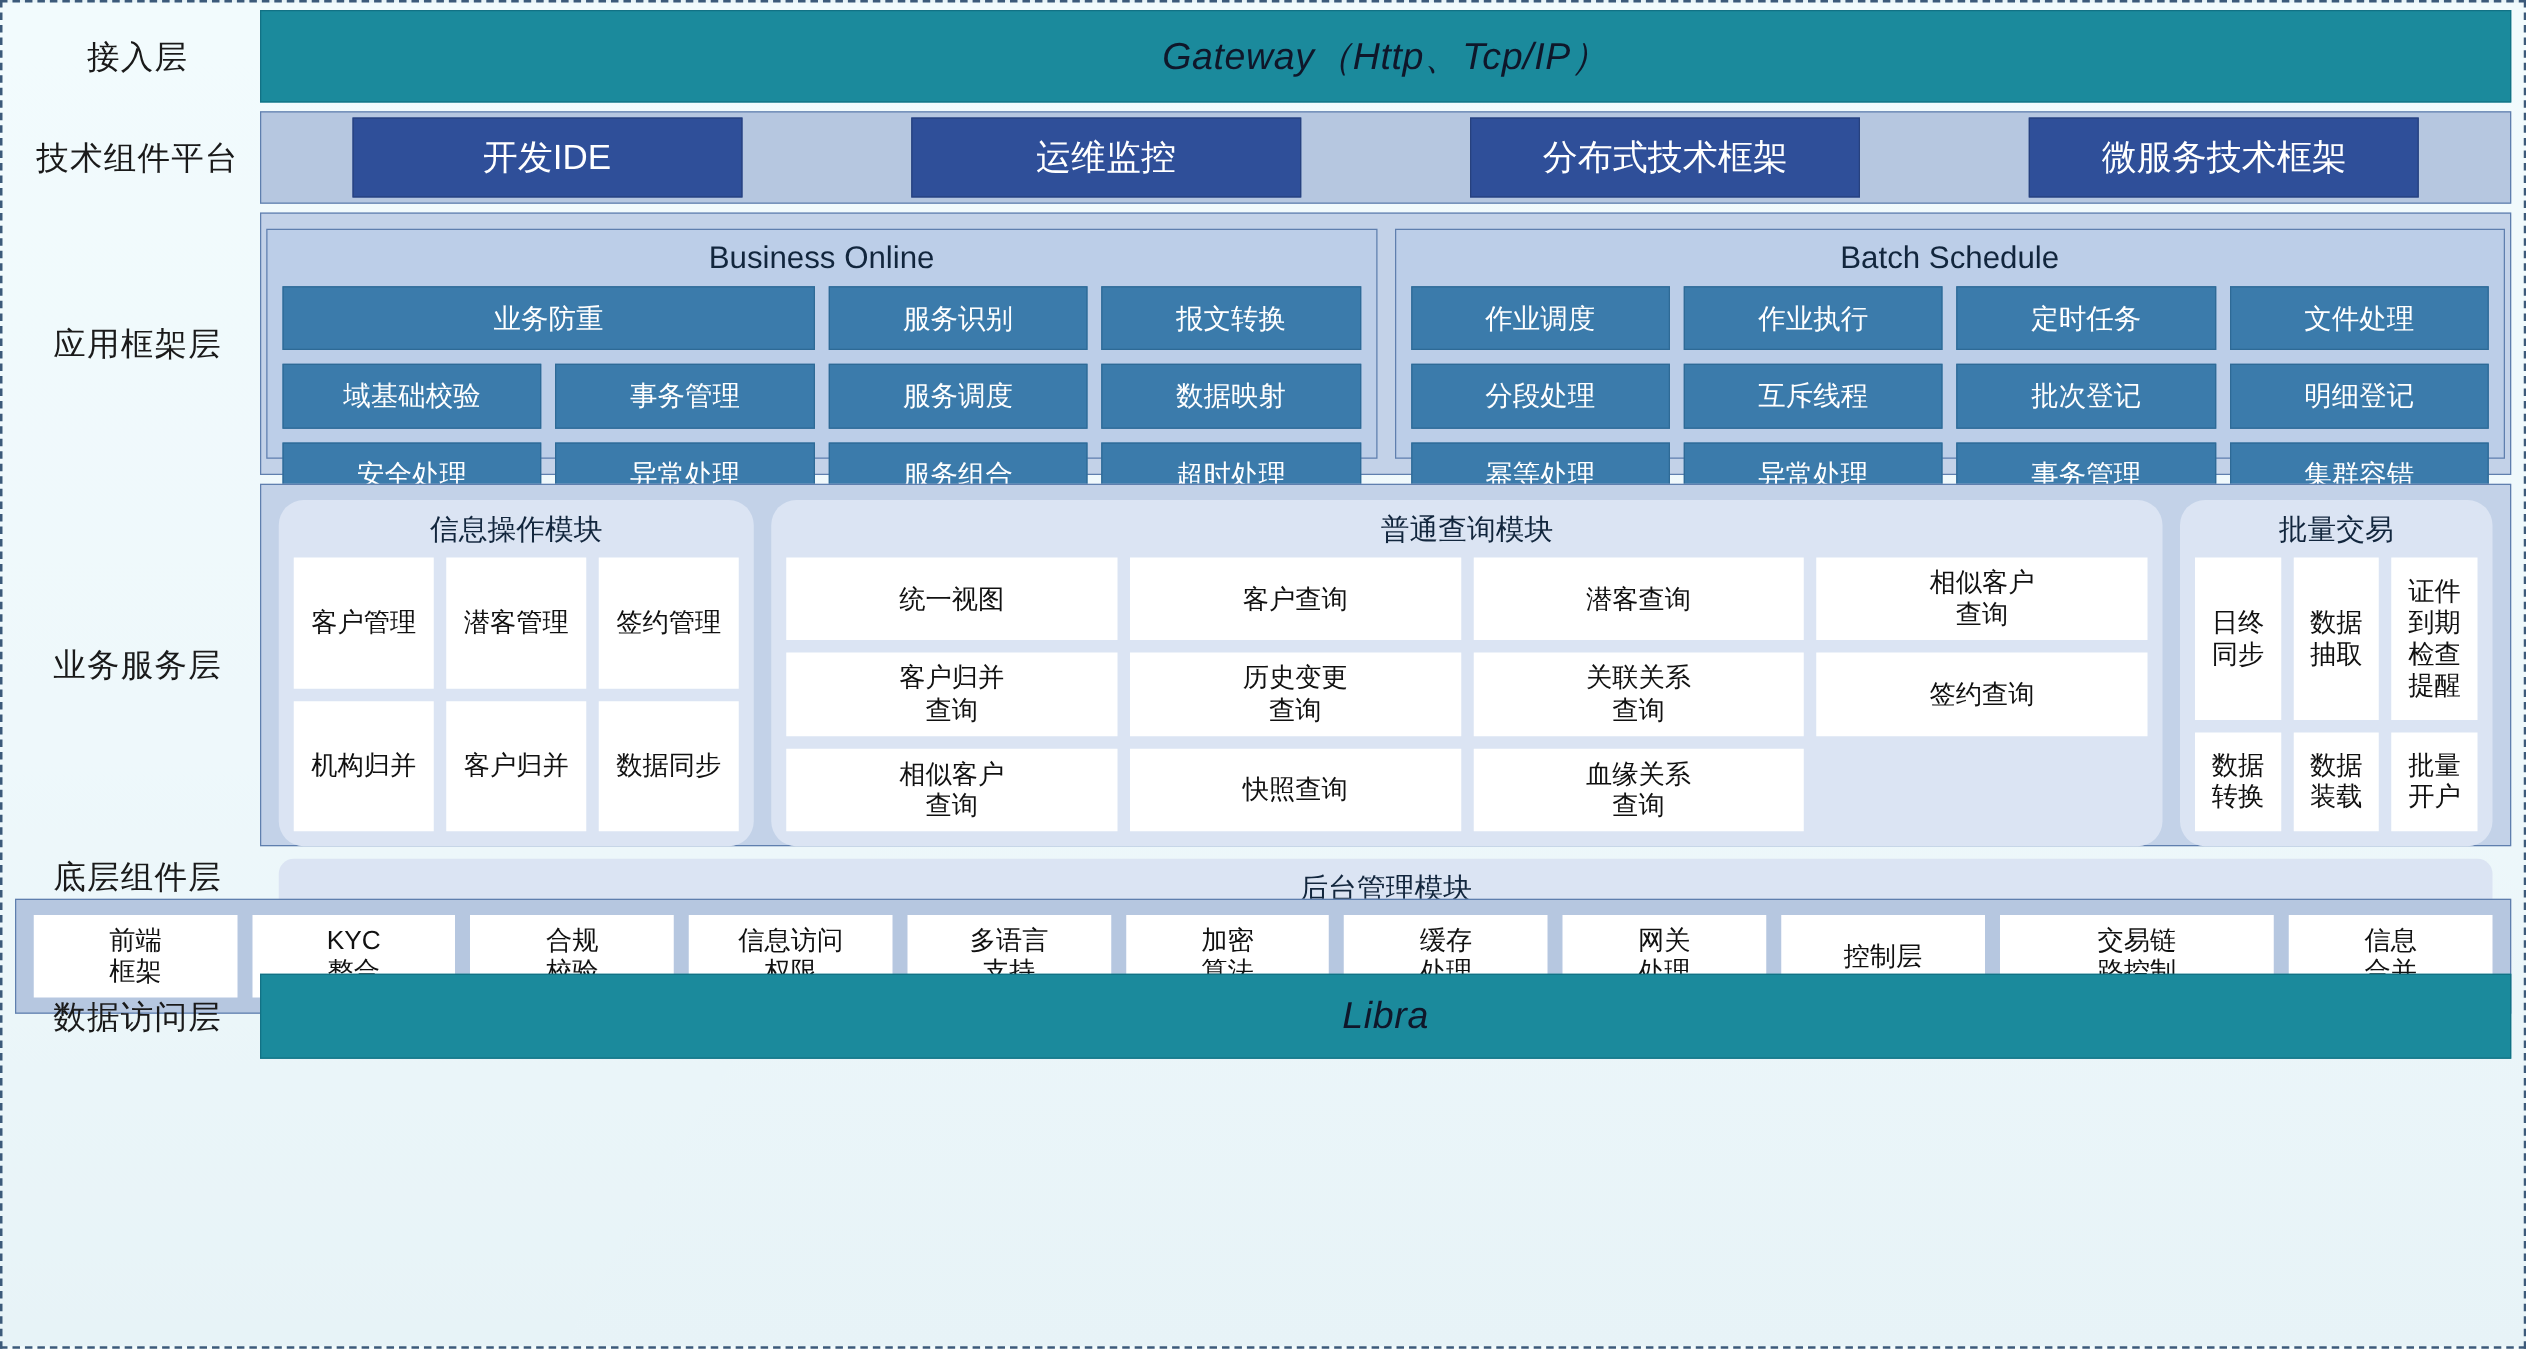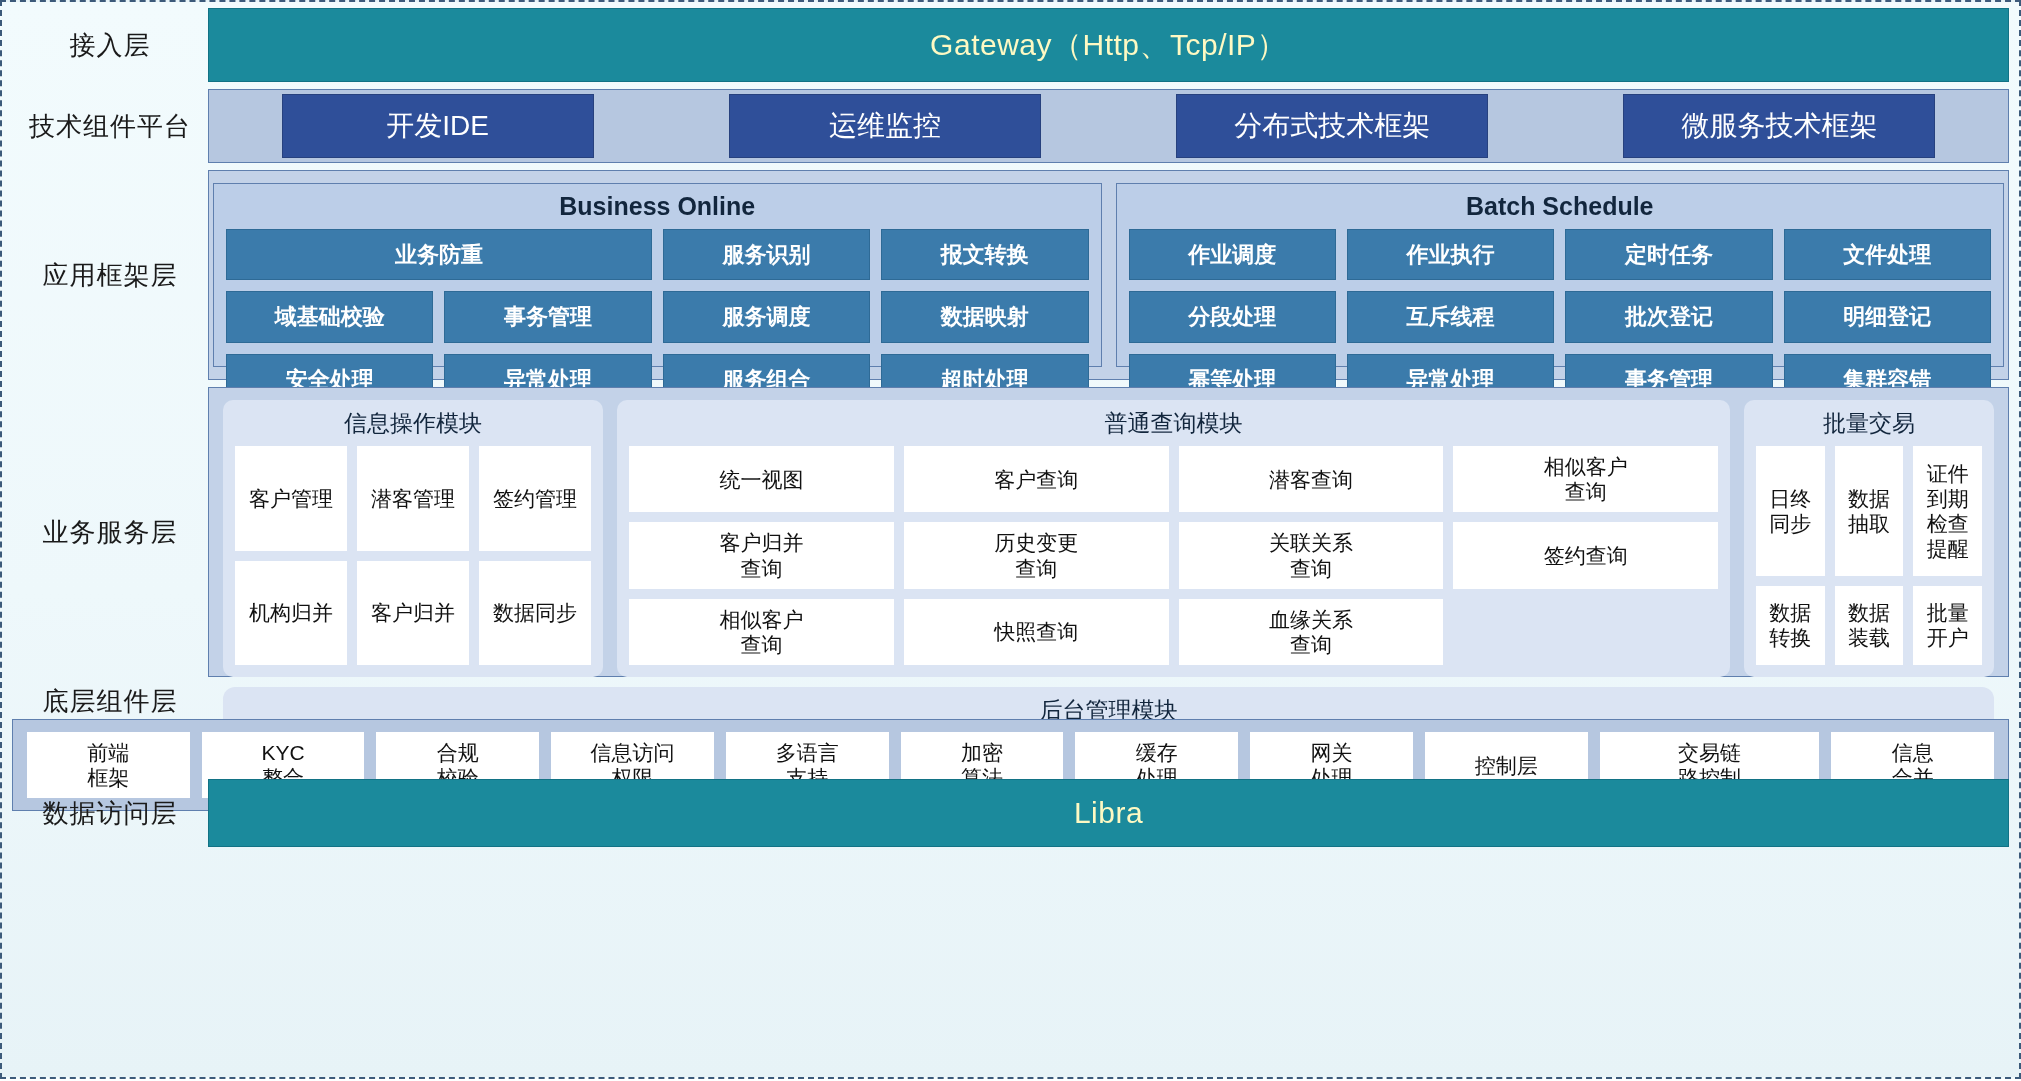--- a/index.html
+++ b/index.html
@@ -25,39 +25,39 @@
     display:flex;align-items:center;justify-content:center;
     font-size:26px;color:#1a1a1a;letter-spacing:1px;
     background:transparent;
   }
   .row-body{flex:1;display:flex;}
 
   
   .teal-bar{
     flex:1;background:#1b8a9c;border:1px solid #127285;
     display:flex;align-items:center;justify-content:center;
-    color:#fef9c3;font-size:30px;letter-spacing:.5px;
+    color:#0f172a;font-size:30px;letter-spacing:.5px;font-style:italic;
   }
 
   
   .tech-strip{
     flex:1;background:#b6c7e0;border:1px solid #5f7fae;
     display:flex;align-items:center;justify-content:space-around;
     padding:10px 14px;box-sizing:border-box;gap:18px;
   }
   .tech-chip{
     flex:1;background:#2f4f99;border:1px solid #27417e;
     color:#fff;font-size:28px;text-align:center;
     padding:12px 0;max-width:310px;
   }
 
   
   .app-strip{
     flex:1;background:#c3d2e8;border:1px solid #5f7fae;
-    display:flex;gap:14px;padding:12px 4px;box-sizing:border-box;font-weight:bold;
+    display:flex;gap:14px;padding:12px 4px;box-sizing:border-box;
   }
   .panel{
     flex:1;background:#bccee8;border:1px solid #5f7fae;
     padding:6px 12px 12px 12px;box-sizing:border-box;
     display:flex;flex-direction:column;
   }
   .panel-title{
     text-align:center;font-size:25px;color:#12263d;margin:2px 0 8px 0;
   }
   .grid4{display:grid;grid-template-columns:repeat(4,1fr);gap:11px;}
@@ -69,21 +69,21 @@
   .span2{grid-column:span 2;}
 
   
   .biz-strip{
     flex:1;background:#c3d2e8;border:1px solid #5f7fae;
     display:flex;flex-direction:column;gap:10px;
     padding:12px 14px;box-sizing:border-box;
   }
   .biz-top{display:flex;gap:14px;flex:1;}
   .mod{
-    background:#dbe4f3;border-radius:10px;
+    background:#dbe4f3;border-radius:20px;
     padding:4px 12px 12px 12px;box-sizing:border-box;
     display:flex;flex-direction:column;
   }
   .mod-title{text-align:center;font-size:23px;color:#12263d;margin:4px 0 7px 0;}
   .mod-grid{display:grid;gap:10px;flex:1;}
   .g3{grid-template-columns:repeat(3,1fr);}
   .g6{grid-template-columns:repeat(4,1fr);}
   .cell-white{
     background:#ffffff;color:#111;font-size:21px;
     display:flex;align-items:center;justify-content:center;

